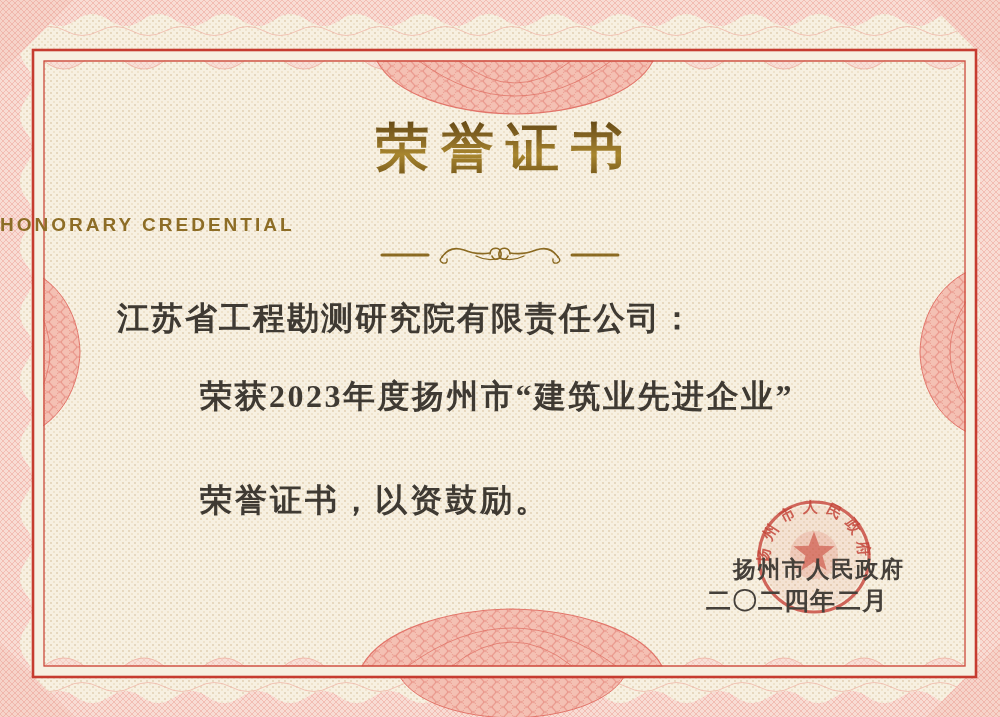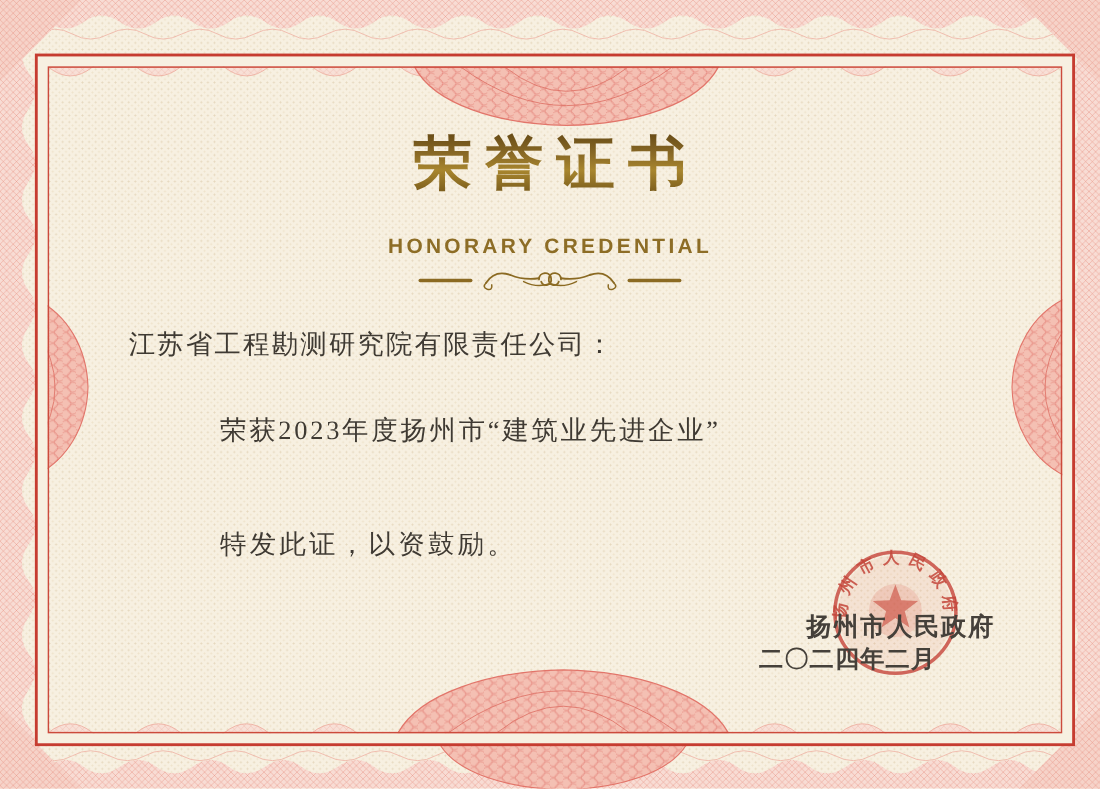--- a/index.html
+++ b/index.html
@@ -22,32 +22,32 @@
     text-shadow:1px 1px 0 rgba(90,60,10,.25);
   }
   @supports ((-webkit-background-clip:text)){
     .title{
       background:linear-gradient(180deg,#5f4413 4%,#8a6a26 38%,#a8862e 58%,#6e5118 94%);
       -webkit-background-clip:text;background-clip:text;
       color:transparent;-webkit-text-fill-color:transparent;text-shadow:none;
     }
   }
   .subtitle{
-    left:0;top:214px;width:1000px;text-align:center;z-index:3;
+    left:0;top:214px;width:1000px;text-align:left;z-index:3;
     font-family:"Liberation Sans", sans-serif;
     font-size:19px;font-weight:700;letter-spacing:3px;color:#8d6d26;
   }
   .flourish{left:380px;top:241px;width:240px;height:28px;z-index:3;}
-  .bodytext{color:#3f3a33;font-size:24px;letter-spacing:2px;font-weight:400;z-index:3;}
+  .bodytext{color:#3f3a33;font-size:32px;letter-spacing:2px;font-weight:700;z-index:3;}
   .recipient{left:117px;top:297px;}
   .award1{left:200px;top:375px;letter-spacing:2.5px;}
   .award2{left:117px;top:419px;}
   .closing{left:200px;top:479px;letter-spacing:3px;}
   .issuer{left:733px;top:554px;font-size:23px;letter-spacing:1.5px;color:#45403a;font-weight:600;z-index:3;}
-  .issuedate{left:690px;top:584px;font-size:22px;letter-spacing:1px;color:#45403a;font-weight:600;z-index:3;}
+  .issuedate{left:706px;top:584px;font-size:25px;letter-spacing:1px;color:#45403a;font-weight:600;z-index:3;}
   .seal{left:750px;top:495px;width:128px;height:128px;z-index:2;}
 </style>
 </head>
 <body>
 
 <div class="page">
 
   <svg class="border-art" viewBox="0 0 1000 717" xmlns="http://www.w3.org/2000/svg">
     <defs>
       <pattern id="mesh" width="6" height="6" patternUnits="userSpaceOnUse">
@@ -146,21 +146,21 @@
       <path d="M178,16 q-8,-12 -22,-7 q-12,5 -26,3" stroke-width="1.7"></path>
       <path d="M178,16 q4,4 -1,6 q-5,1 -4,-4" stroke-width="1.4"></path>
       <path d="M110,13 c0,-7 10,-8 11,-1 c1,6 -7,9 -9,3" stroke-width="1.6"></path>
       <path d="M130,13 c0,-7 -10,-8 -11,-1 c-1,6 7,9 9,3" stroke-width="1.6"></path>
       <path d="M96,15 q12,6 24,2 M144,15 q-12,6 -24,2" stroke-width="1.3"></path>
     </g>
   </svg>
 
   <div class="abs bodytext recipient">江苏省工程勘测研究院有限责任公司：</div>
   <div class="abs bodytext award1">荣获2023年度扬州市“建筑业先进企业”</div>
-  <div class="abs bodytext closing">特发此证，以资鼓励。</div>
+  <div class="abs bodytext closing">荣誉证书，以资鼓励。</div>
 
   <svg class="abs seal" viewBox="0 0 128 128" xmlns="http://www.w3.org/2000/svg">
     <defs>
       <path id="sealArc" d="M21.7,77.4 A45,45 0 1 1 106.3,77.4"></path>
     </defs>
     <circle cx="64" cy="62" r="52" fill="#dd6a5a" opacity="0.10"></circle>
     <circle cx="64" cy="60" r="24" fill="#d95f4e" opacity="0.18"></circle>
     <g>
       <polygon transform="translate(64,58) scale(1.35)" points="0,-16 3.88,-5.34 15.22,-4.94 6.28,2.04 9.4,12.94 0,6.6 -9.4,12.94 -6.28,2.04 -15.22,-4.94 -3.88,-5.34" fill="#c94a3c" opacity="0.6"></polygon>
     </g>

